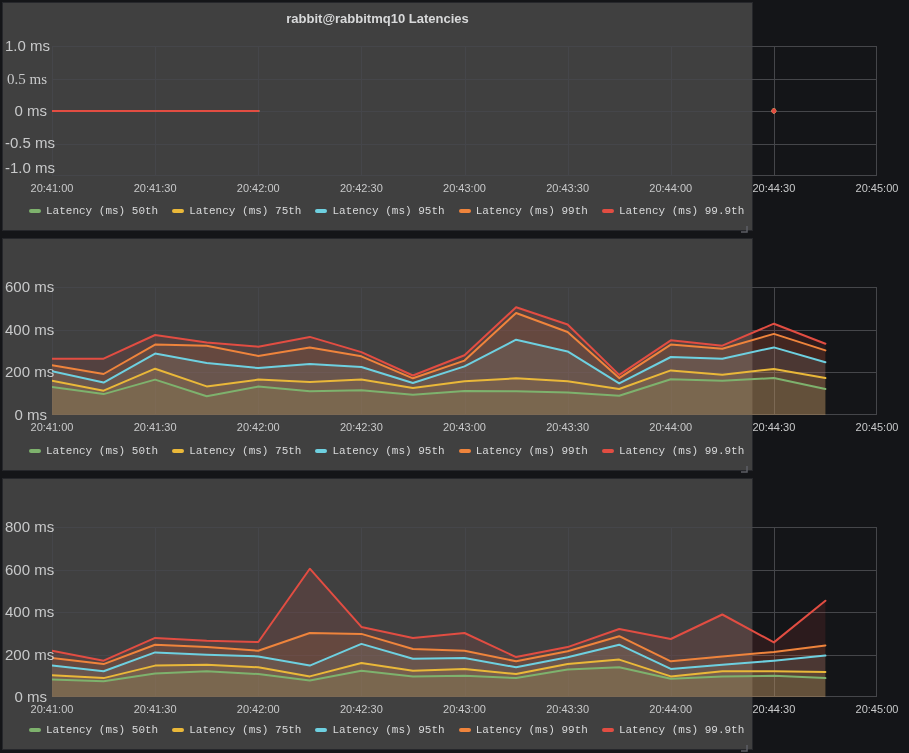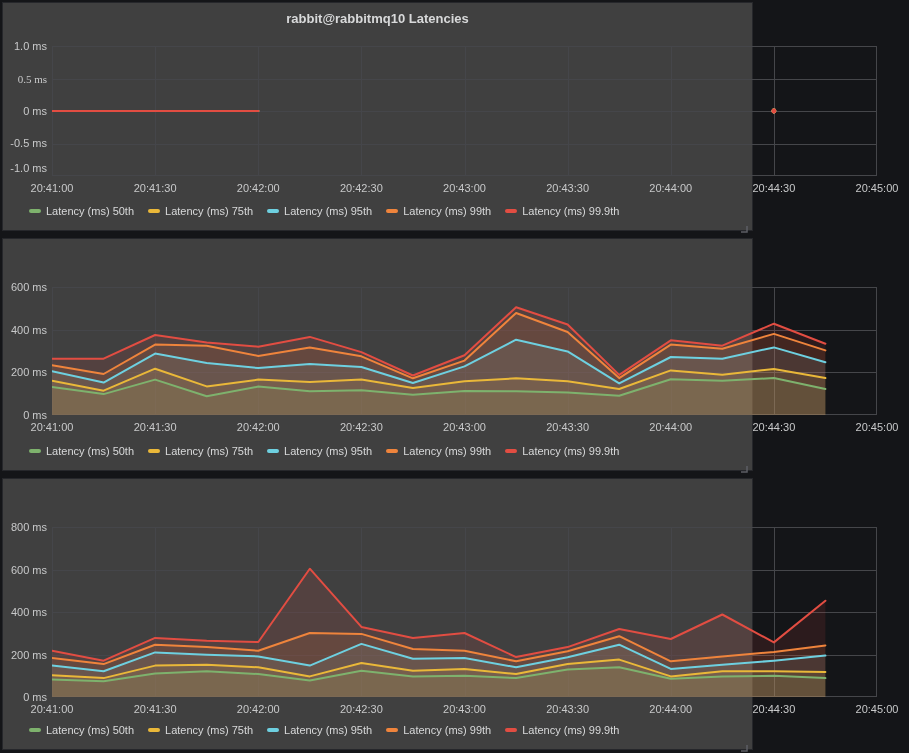--- a/index.html
+++ b/index.html
@@ -37,33 +37,34 @@
     font-size:11px;
     color:#c8c9ca;
     line-height:14px;
     white-space:nowrap;
   }
   .ytick{
     position:absolute;
     left:2px;
     width:42px;
     text-align:right;
-    font-size:11px;
+    font-size:15px;
     color:#c8c9ca;
     line-height:14px;
     white-space:nowrap;
   }
   .legend{
     position:absolute;
     left:26px;
     bottom:12px;
     display:flex;
     flex-direction:row;
     align-items:center;
     gap:14px;
+    font-family:Liberation Mono, monospace;
   }
   .legend-item{
     display:flex;
     align-items:center;
     gap:5px;
     cursor:pointer;
     white-space:nowrap;
   }
   .legend-swatch{
     width:12px;height:4px;

